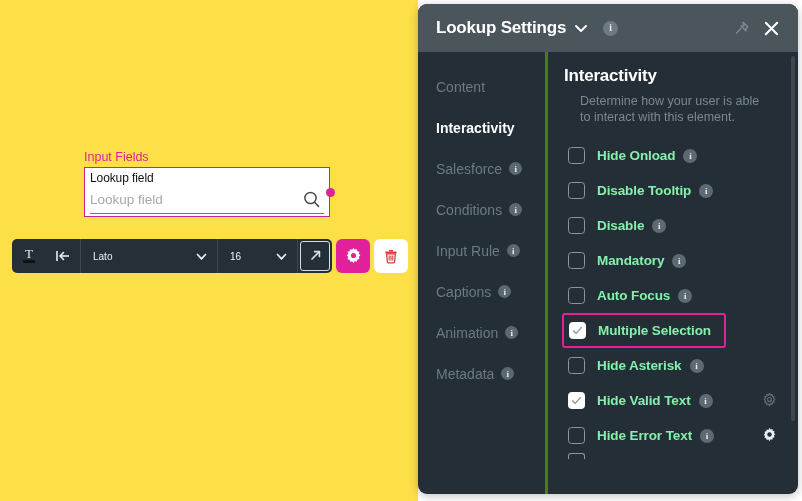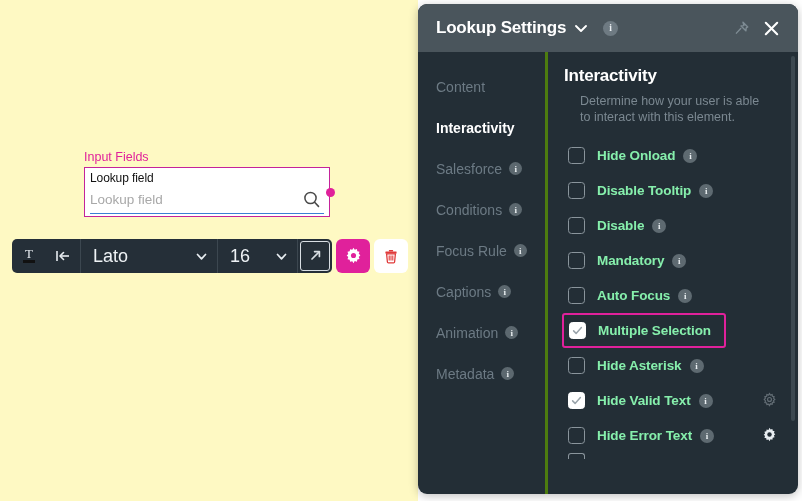--- a/index.html
+++ b/index.html
@@ -13,21 +13,21 @@
     font-family: "Liberation Sans", sans-serif;
     overflow: hidden;
     position: relative;
   }
 
   
   #canvas {
     position: absolute;
     left: 0; top: 0;
     width: 418px; height: 501px;
-    background: #fef9c3;
+    background: #fde047;
   }
 
   #element-group {
     position: absolute;
     left: 84px;
     top: 150px;
     width: 246px;
   }
 
   .group-label {
@@ -121,21 +121,21 @@
     background: #3c4750;
   }
 
   .tb-select {
     display: flex;
     align-items: center;
     justify-content: space-between;
     height: 34px;
     padding: 0 9px 0 12px;
     color: #eef2f5;
-    font-size: 18px;
+    font-size: 10px;
     font-family: "Liberation Sans", sans-serif;
   }
   .tb-select.font { width: 115px; }
   .tb-select.size { width: 58px; }
   .tb-select .caret { margin-left: 8px; display:flex; }
 
   .tb-sq {
     width: 28px; height: 28px;
     border: 1.6px solid #d8dee3;
     border-radius: 3px;
@@ -493,21 +493,21 @@
         <span>Salesforce</span>
         <span class="info-badge sm">i</span>
       </div>
 
       <div class="nav-item">
         <span>Conditions</span>
         <span class="info-badge sm">i</span>
       </div>
 
       <div class="nav-item">
-        <span>Focus Rule</span>
+        <span>Input Rule</span>
         <span class="info-badge sm">i</span>
       </div>
 
       <div class="nav-item">
         <span>Captions</span>
         <span class="info-badge sm">i</span>
       </div>
 
       <div class="nav-item">
         <span>Animation</span>

